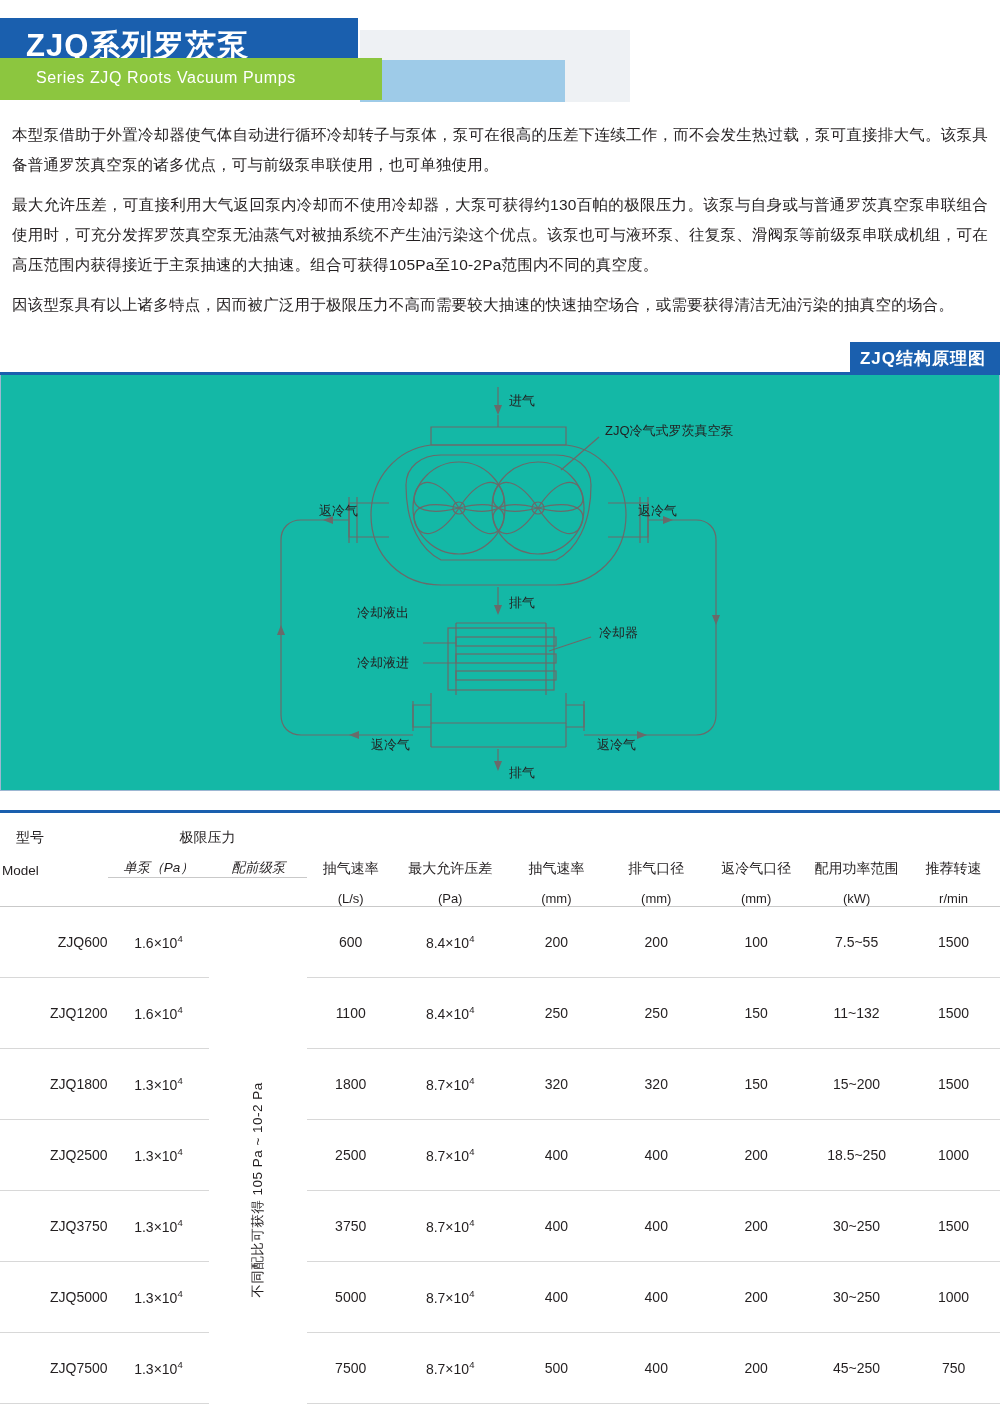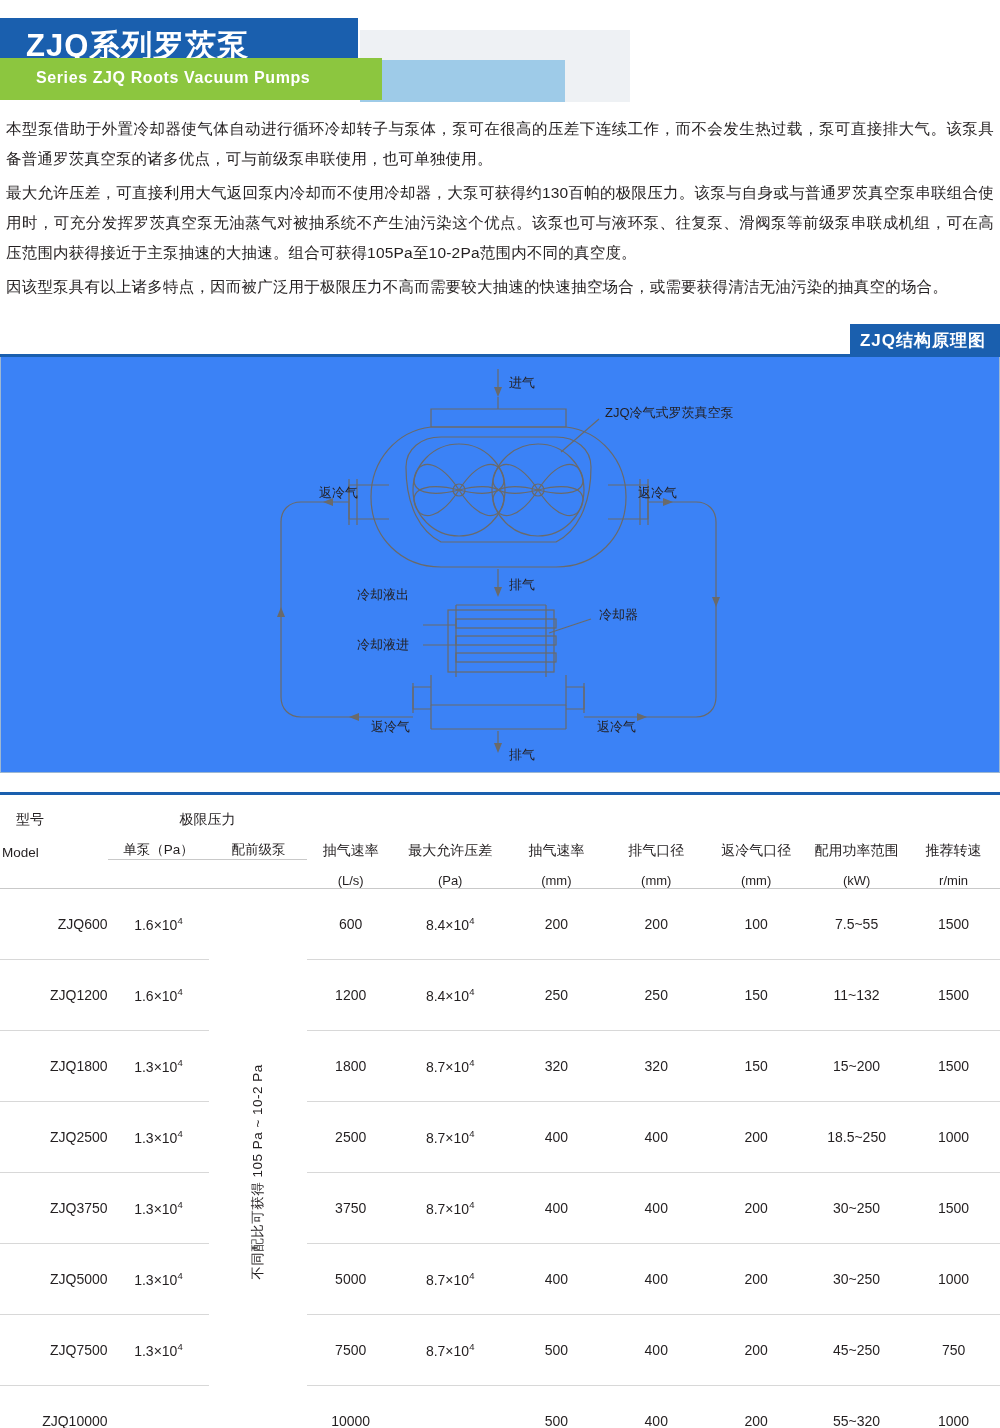--- a/index.html
+++ b/index.html
@@ -20,21 +20,21 @@
   }
   .hdr-blue .t{
     color:#ffffff; font-size:31px; font-weight:bold; letter-spacing:1px;
     padding:8px 0 0 26px; line-height:40px; white-space:nowrap;
   }
   .hdr-green{
     position:absolute; left:0; top:58px; width:382px; height:42px;
     background:#8cc63f;
   }
   .hdr-green .t{
-    color:#ffffff; font-size:16px; font-weight:bold; letter-spacing:.6px;
+    color:#ffffff; font-size:16px; font-weight:normal; letter-spacing:.6px;
     padding:11px 0 0 36px; white-space:nowrap;
   }
   .hdr-swoosh{
     position:absolute; left:360px; top:30px; width:360px; height:72px;
     overflow:hidden;
   }
   .hdr-swoosh .s1{
     position:absolute; left:-30px; top:-42px; width:300px; height:120px;
     border-radius:0 0 0 150px;
     background:#eef1f4;
@@ -46,21 +46,21 @@
   }
 
   
   .body-text{
     padding:0 2px;
     font-size:15.5px;
     line-height:30px;
     color:#231f20;
     letter-spacing:.2px;
   }
-  .body-text p{margin:4px;text-align:justify;}
+  .body-text p{margin:10px;text-align:justify;}
 
   
   .sec-title{
     position:relative;
     display:inline-block;
     background:#1a5fae;
     color:#fff;
     font-size:17px;
     font-weight:bold;
     padding:5px 14px 5px 10px;
@@ -76,21 +76,21 @@
     position:absolute; left:0; bottom:0; height:3px; width:100%;
     background:#1a5fae;
   }
 
   
   .diagram-panel{
     border:1px solid #9db7d2;
     border-top:none;
     height:415px;
     position:relative;
-    background:#3b82f6;
+    background:#14b8a6;
   }
   .diagram-panel svg{display:block;}
   .dg-label{
     font-family:"Liberation Sans","DejaVu Sans",sans-serif;
     font-size:13px;
     fill:#231f20;
   }
 
   
   .table-wrap{margin-top:0;}
@@ -124,21 +124,21 @@
     padding-bottom:6px;
     border-bottom:1px solid #c9c9c9;
   }
   .data-row td{
     height:70px;
     border-bottom:1px solid #d8d8d8;
     font-size:14px;
   }
   .data-row td.model{text-align:right;padding-left:4px;}
   .data-row:last-child td{border-bottom:none;}
-  .sub-ul{border-bottom:1px solid #c9c9c9;}
+  .sub-ul{border-bottom:1px solid #c9c9c9;font-style:italic;}
   .col-model{width:112px;}
   .col-single{width:108px;}
   .col-backing{width:108px;}
   .col-speed{width:92px;}
   .col-dp{width:120px;}
   .col-in{width:108px;}
   .col-out{width:108px;}
   .col-ret{width:108px;}
   .col-pow{width:106px;}
   .col-rpm{width:100px;}
@@ -337,21 +337,21 @@
           <td><span>8.4×10</span><span class="sup">4</span></td>
           <td>200</td>
           <td>200</td>
           <td>100</td>
           <td>7.5~55</td>
           <td>1500</td>
         </tr>
         <tr class="data-row">
           <td class="model">ZJQ1200</td>
           <td><span>1.6×10</span><span class="sup">4</span></td>
-          <td>1200</td>
+          <td>1100</td>
           <td><span>8.4×10</span><span class="sup">4</span></td>
           <td>250</td>
           <td>250</td>
           <td>150</td>
           <td>11~132</td>
           <td>1500</td>
         </tr>
         <tr class="data-row">
           <td class="model">ZJQ1800</td>
           <td><span>1.3×10</span><span class="sup">4</span></td>

